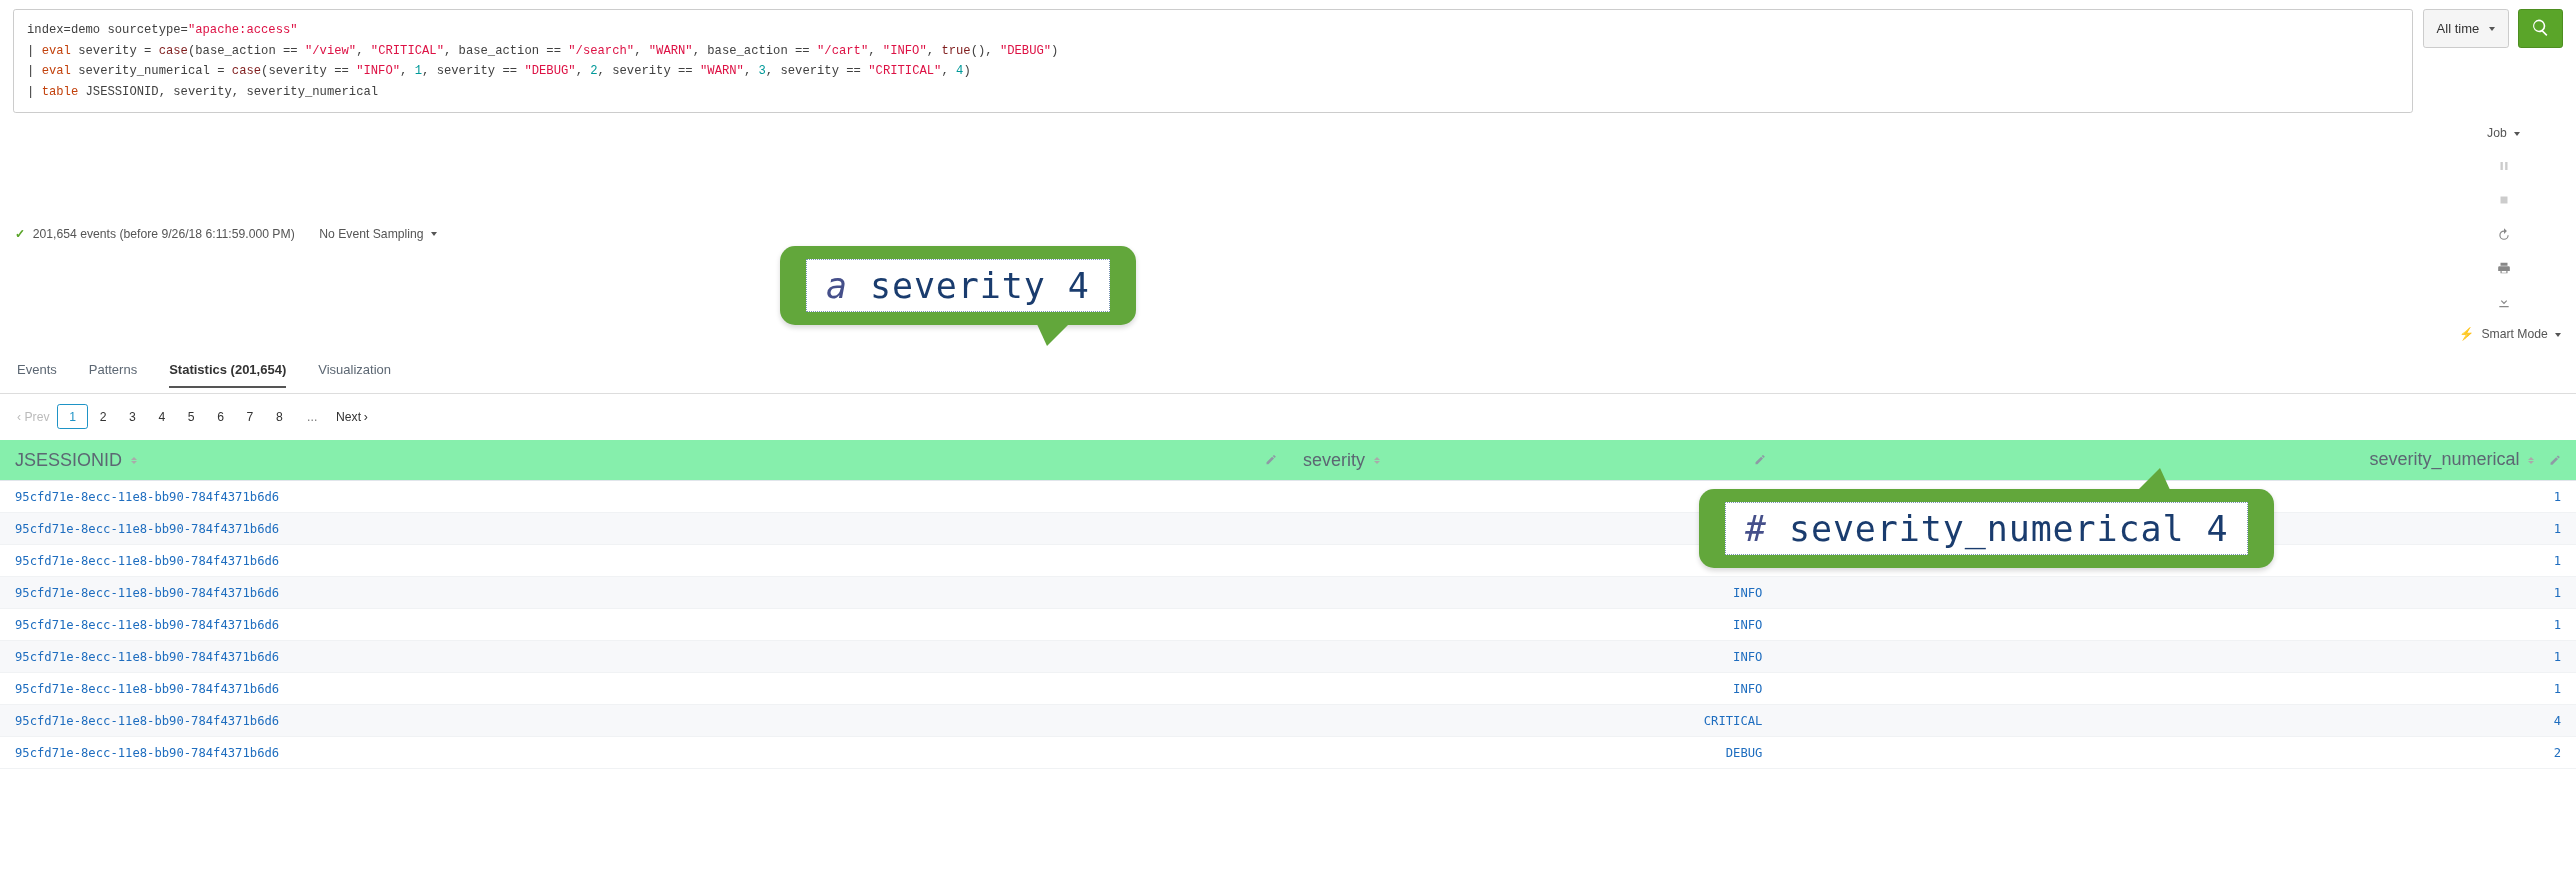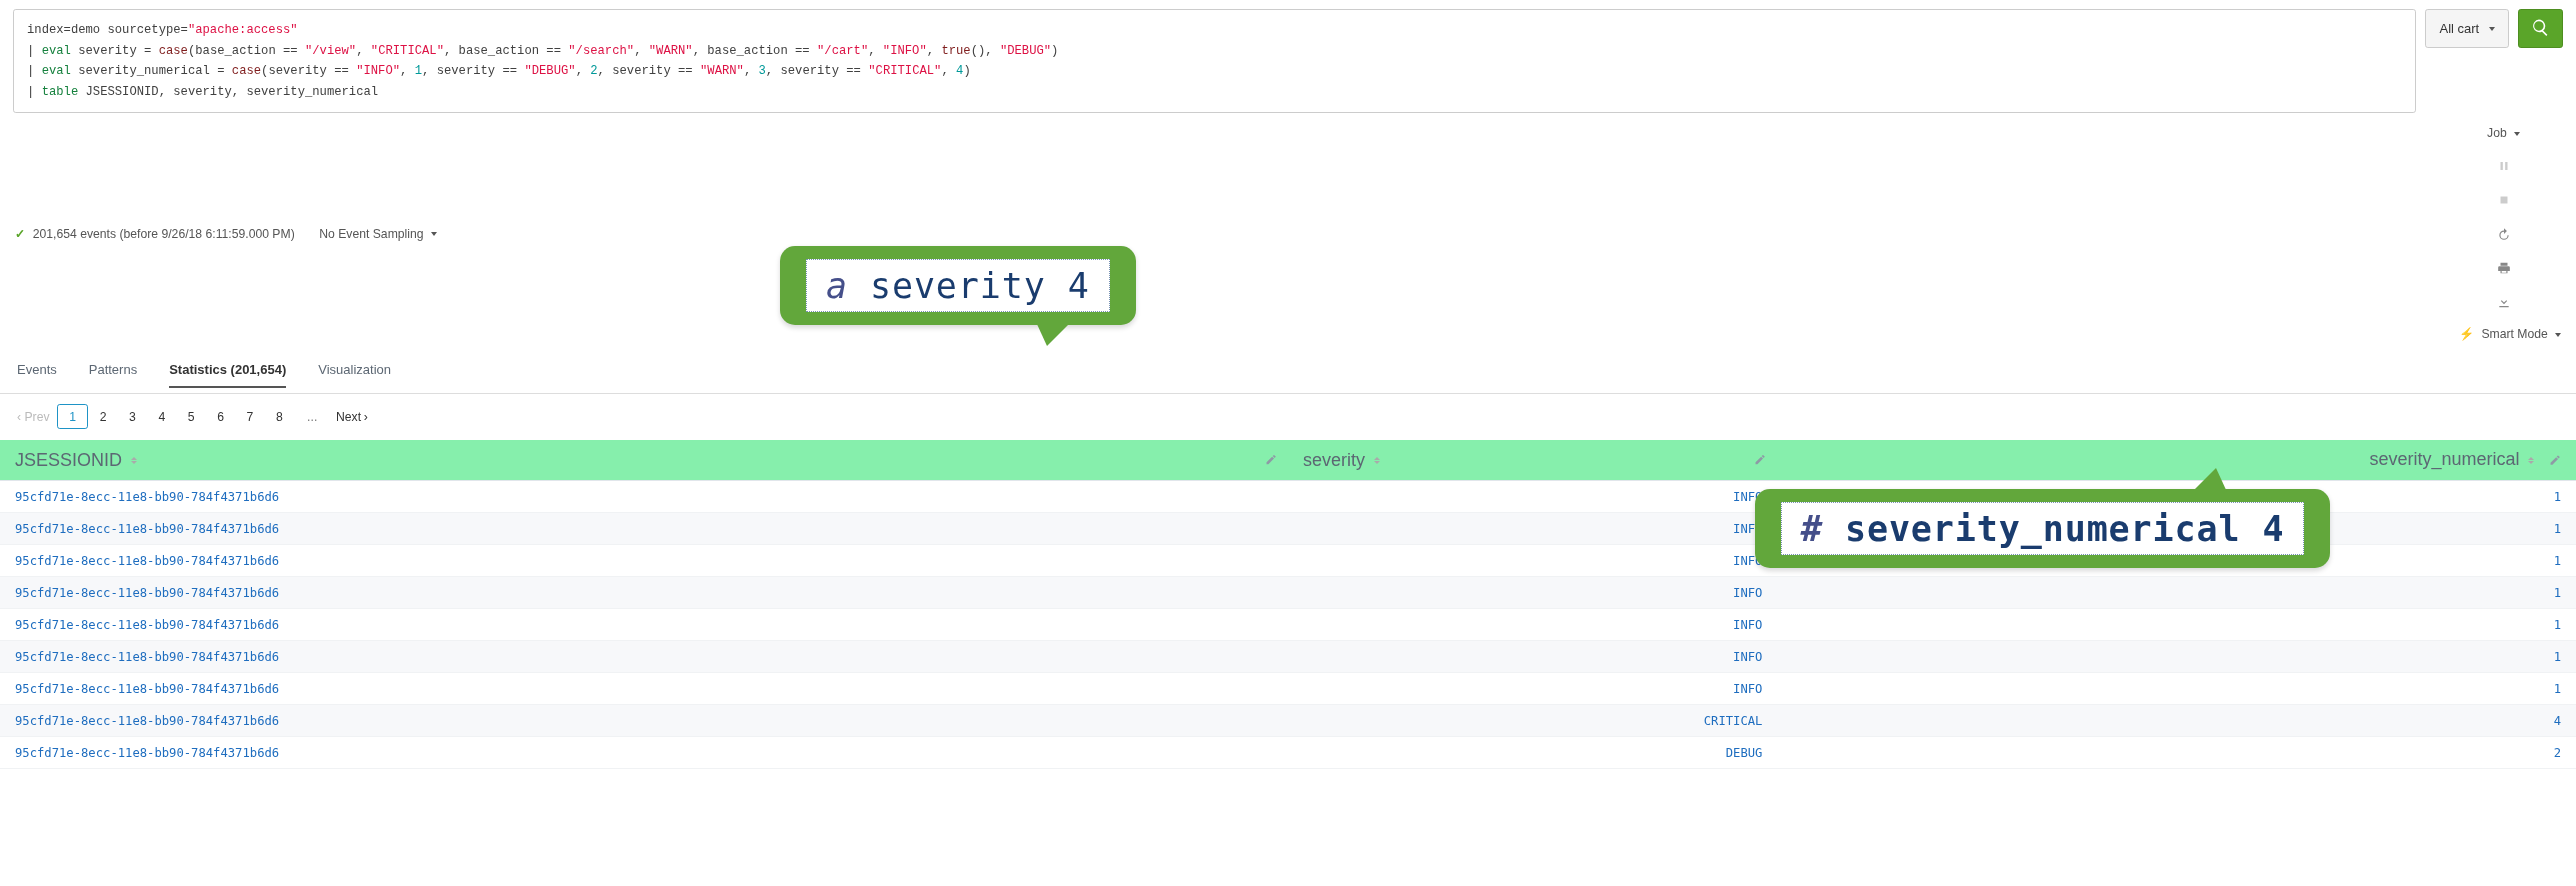--- a/index.html
+++ b/index.html
@@ -22,21 +22,21 @@
   }
   .search-box {
     flex: 1;
     border: 0.9px solid #ccc;
     border-radius: 2.8px;
     padding: 9.4px 13px;
     background: #fff;
     line-height: 1.7;
     white-space: pre;
   }
-  .search-box .kw-blue { color: #15803d; }
+  .search-box .kw-blue { color: #c2410c; }
   .search-box .kw-purple { color: #7f1d1d; }
   .search-box .str { color: #d14; }
   .search-box .num { color: #099; }
   .search-box .plain { color: #404040; margin-top: 42px; }
 
   .time-btn {
     background: #f5f5f5;
     border: 0.9px solid #ccc;
     border-radius: 2.8px;
     padding: 7.5px 13px;
@@ -194,21 +194,21 @@
 
   .format-icn { display:inline-flex; align-items:center; gap:3.8px;}
   .format-icn svg{ width:11.3px; height:11.3px; fill:#666; }
 </style>
 </head>
 <body>
 
 <div class="search-wrap">
   <div class="search-box mono" id="search-box"><div><span class="plain">index</span><span class="plain">=demo sourcetype=</span><span class="str">"apache:access"</span></div><div>| <span class="kw-blue">eval</span><span class="plain"> severity = </span><span class="kw-purple">case</span><span class="plain">(base_action == </span><span class="str">"/view"</span><span class="plain">, </span><span class="str">"CRITICAL"</span><span class="plain">, base_action == </span><span class="str">"/search"</span><span class="plain">, </span><span class="str">"WARN"</span><span class="plain">, base_action == </span><span class="str">"/cart"</span><span class="plain">, </span><span class="str">"INFO"</span><span class="plain">, </span><span class="kw-purple">true</span><span class="plain">(), </span><span class="str">"DEBUG"</span><span class="plain">)</span></div><div>| <span class="kw-blue">eval</span><span class="plain"> severity_numerical = </span><span class="kw-purple">case</span><span class="plain">(severity == </span><span class="str">"INFO"</span><span class="plain">, </span><span class="num">1</span><span class="plain">, severity == </span><span class="str">"DEBUG"</span><span class="plain">, </span><span class="num">2</span><span class="plain">, severity == </span><span class="str">"WARN"</span><span class="plain">, </span><span class="num">3</span><span class="plain">, severity == </span><span class="str">"CRITICAL"</span><span class="plain">, </span><span class="num">4</span><span class="plain">)</span></div><div>| <span class="kw-blue">table</span><span class="plain"> JSESSIONID, severity, severity_numerical</span></div></div>
   <div class="time-btn caret-down">
-    <span>All cart</span>
+    <span>All time</span>
   </div>
   <div class="run-btn">
     <span>
       <svg viewBox="0 0 24 24" width="19" height="19">
           <path d="M10 2a8 8 0 015.3 13.9l5.4 5.4-1.4 1.4-5.4-5.4A8 8 0 1110 2zm0 2a6 6 0 100 12 6 6 0 000-12z"></path>
         </svg>
     </span>
   </div>
 </div>
 
@@ -363,16 +363,16 @@
         <td class="cell-link">95cfd71e-8ecc-11e8-bb90-784f4371b6d6</td>
         <td class="cell-sev">DEBUG</td>
         <td class="cell-num">2</td>
       </tr>
     </tbody>
 </table>
 
 <div class="callout c1" style="left:780px; top:246px;">
   <div class="inner"><span class="lead">a </span><span>severity 4</span></div>
 </div>
-<div class="callout c2" style="left:1755px; top:489px;font-weight:bold;">
+<div class="callout c2" style="left:1699px; top:489px;">
   <div class="inner"><span class="lead"># </span><span>severity_numerical 4</span></div>
 </div>
 
 
 </body></html>

